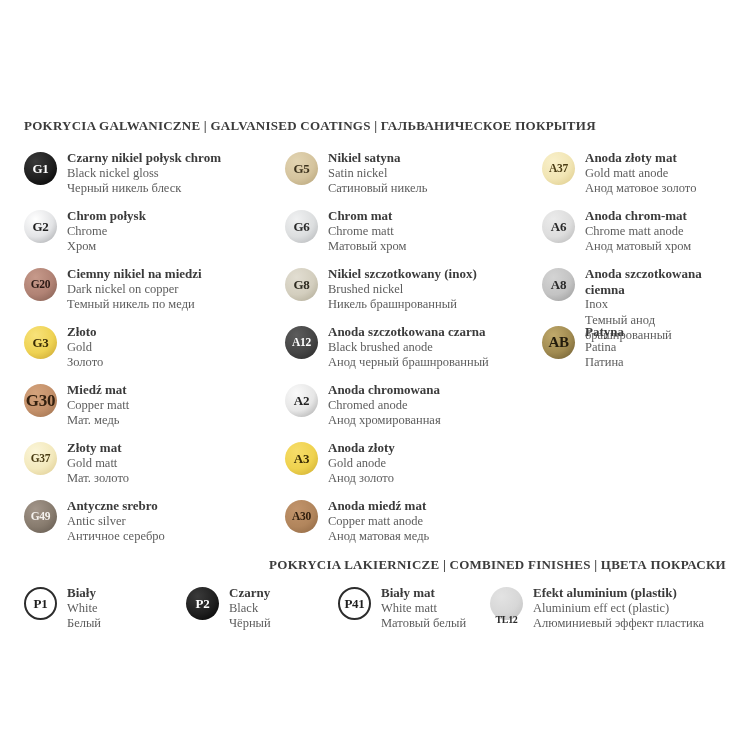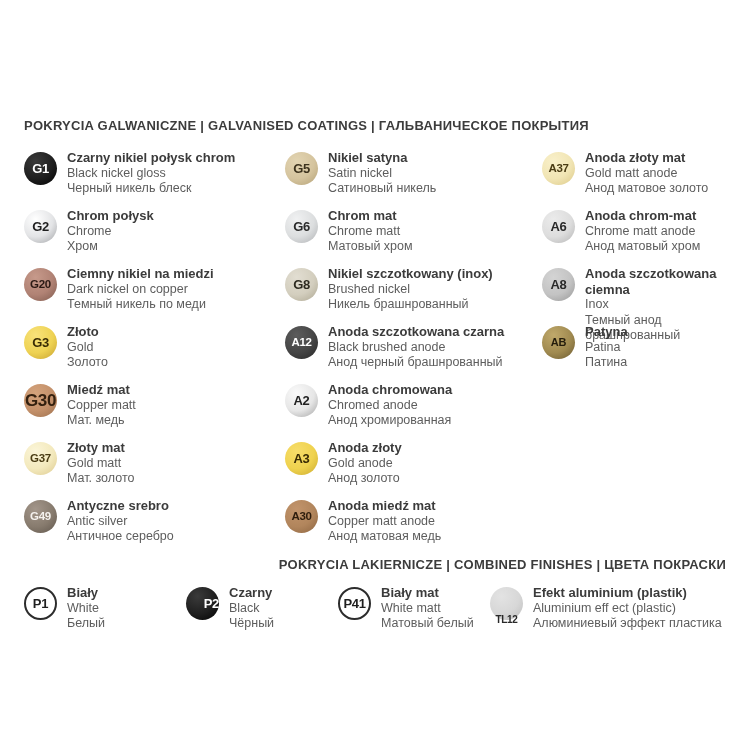--- a/index.html
+++ b/index.html
@@ -1,17 +1,17 @@
 <!DOCTYPE html>
 <html><head>
 <meta charset="utf-8">
 <style>
   html,body{margin:0;padding:0;background:#ffffff;}
   .page{position:relative;width:750px;height:750px;background:#ffffff;overflow:hidden;
-        font-family:Liberation Sans, sans-serif;}
+        font-family:Liberation Serif, serif;}
   .content{position:absolute;left:24px;top:119px;width:702px;}
   .section-title{font-size:13px;font-weight:700;color:#3c3c3c;letter-spacing:.25px;
         line-height:13px;margin:0 0 20px 0;}
   .section-title.second{margin-bottom:16px;text-align:right;}
   .grid{display:grid;grid-auto-flow:column;}
   .grid-galv{grid-template-rows:repeat(7,58px);grid-template-columns:261px 257px auto;}
   .grid-lacq{grid-template-rows:62px;grid-template-columns:162px 152px 152px auto;}
   .item{display:flex;align-items:flex-start;}
   .swatch{flex:0 0 33px;width:33px;height:33px;border-radius:50%;display:flex;
         align-items:center;justify-content:center;box-sizing:border-box;margin-right:10px;}
@@ -210,21 +210,21 @@
     </span>
     <div class="labels">
       <div class="line-pl">Anoda szczotkowana ciemna</div>
       <div class="line-en">Inox</div>
       <div class="line-ru">Темный анод брашнрованный</div>
     </div>
   </div>
 
   <div class="item">
     <span class="swatch" style="background: radial-gradient(circle at 35% 28%, rgb(192, 169, 107) 0%, rgb(160, 138, 80) 55%, rgb(106, 89, 48) 100%); color: rgb(35, 28, 12);">
-      <span class="code" style="font-size: 11px;">AB</span>
+      <span class="code" style="font-size: 15px;">AB</span>
     </span>
     <div class="labels">
       <div class="line-pl">Patyna</div>
       <div class="line-en">Patina</div>
       <div class="line-ru">Патина</div>
     </div>
   </div>
 </div>
 
     <h2 class="section-title second">POKRYCIA LAKIERNICZE | COMBINED FINISHES | ЦВЕТА ПОКРАСКИ</h2>
@@ -234,21 +234,21 @@
       <span class="code" style="font-size: 13px;">P1</span>
     </span>
     <div class="labels">
       <div class="line-pl">Biały</div>
       <div class="line-en">White</div>
       <div class="line-ru">Белый</div>
     </div>
   </div>
 
   <div class="item">
-    <span class="swatch" style="background: radial-gradient(circle at 35% 28%, rgb(58, 58, 58) 0%, rgb(31, 31, 31) 55%, rgb(0, 0, 0) 100%); color: rgb(255, 255, 255); justify-content: flex-end;">
+    <span class="swatch" style="background: radial-gradient(circle at 35% 28%, rgb(58, 58, 58) 0%, rgb(31, 31, 31) 55%, rgb(0, 0, 0) 100%); color: rgb(255, 255, 255);">
       <span class="code" style="font-size: 13px;">P2</span>
     </span>
     <div class="labels">
       <div class="line-pl">Czarny</div>
       <div class="line-en">Black</div>
       <div class="line-ru">Чёрный</div>
     </div>
   </div>
 
   <div class="item">

